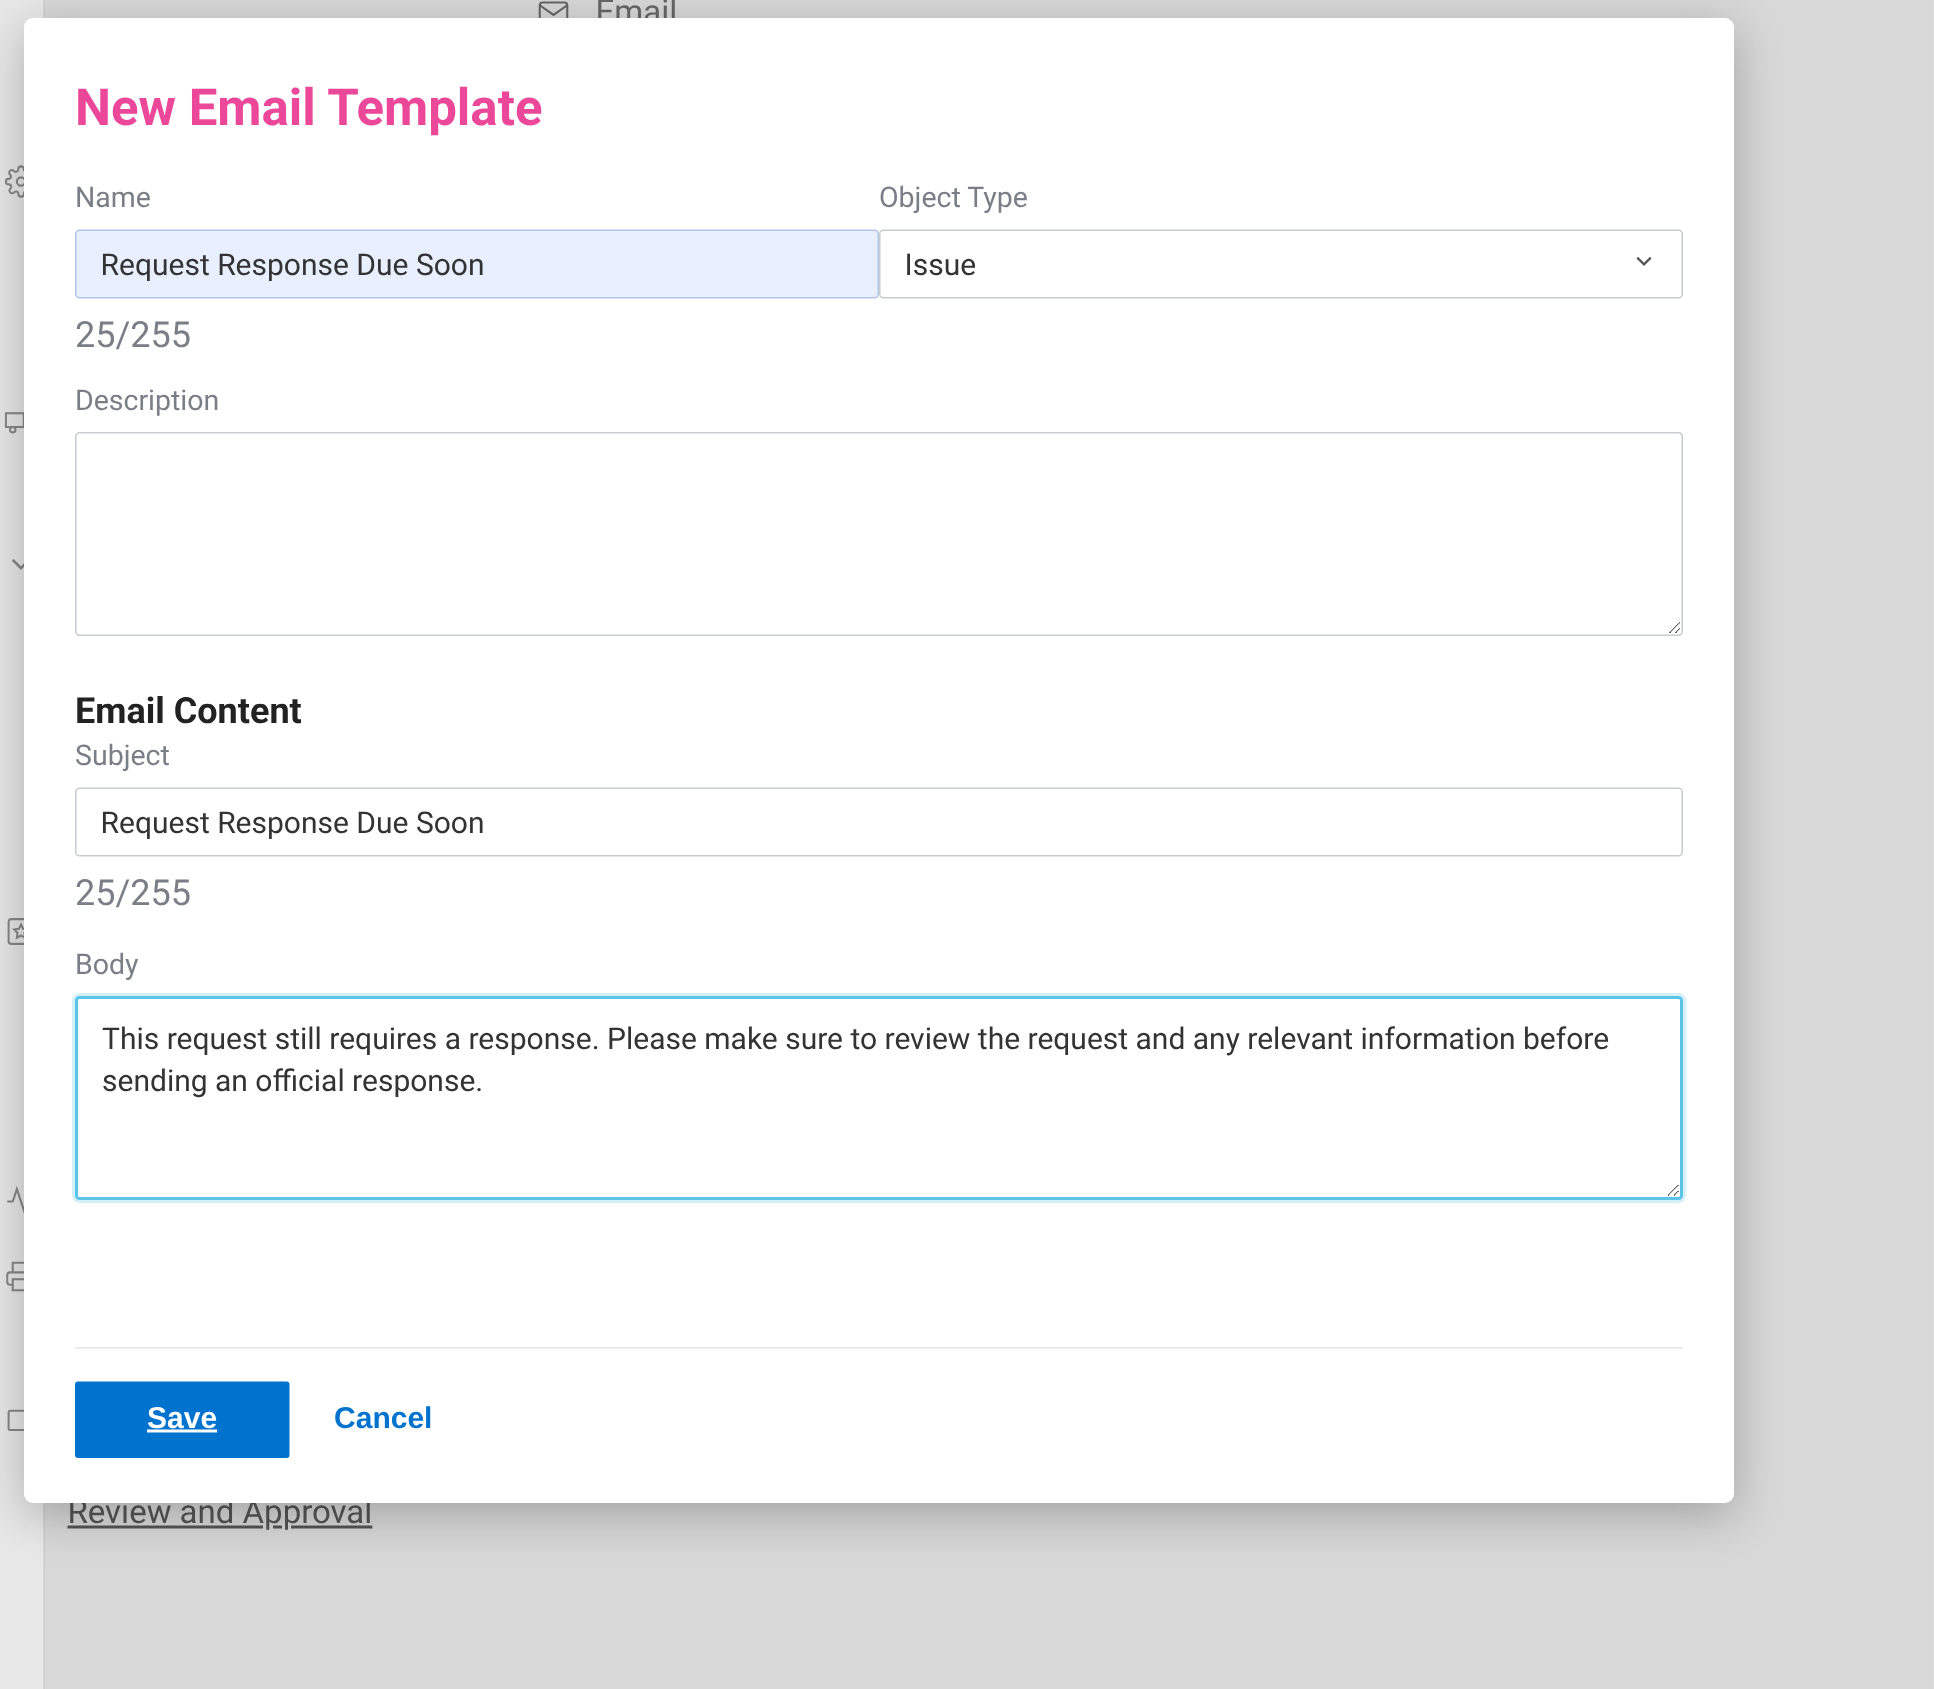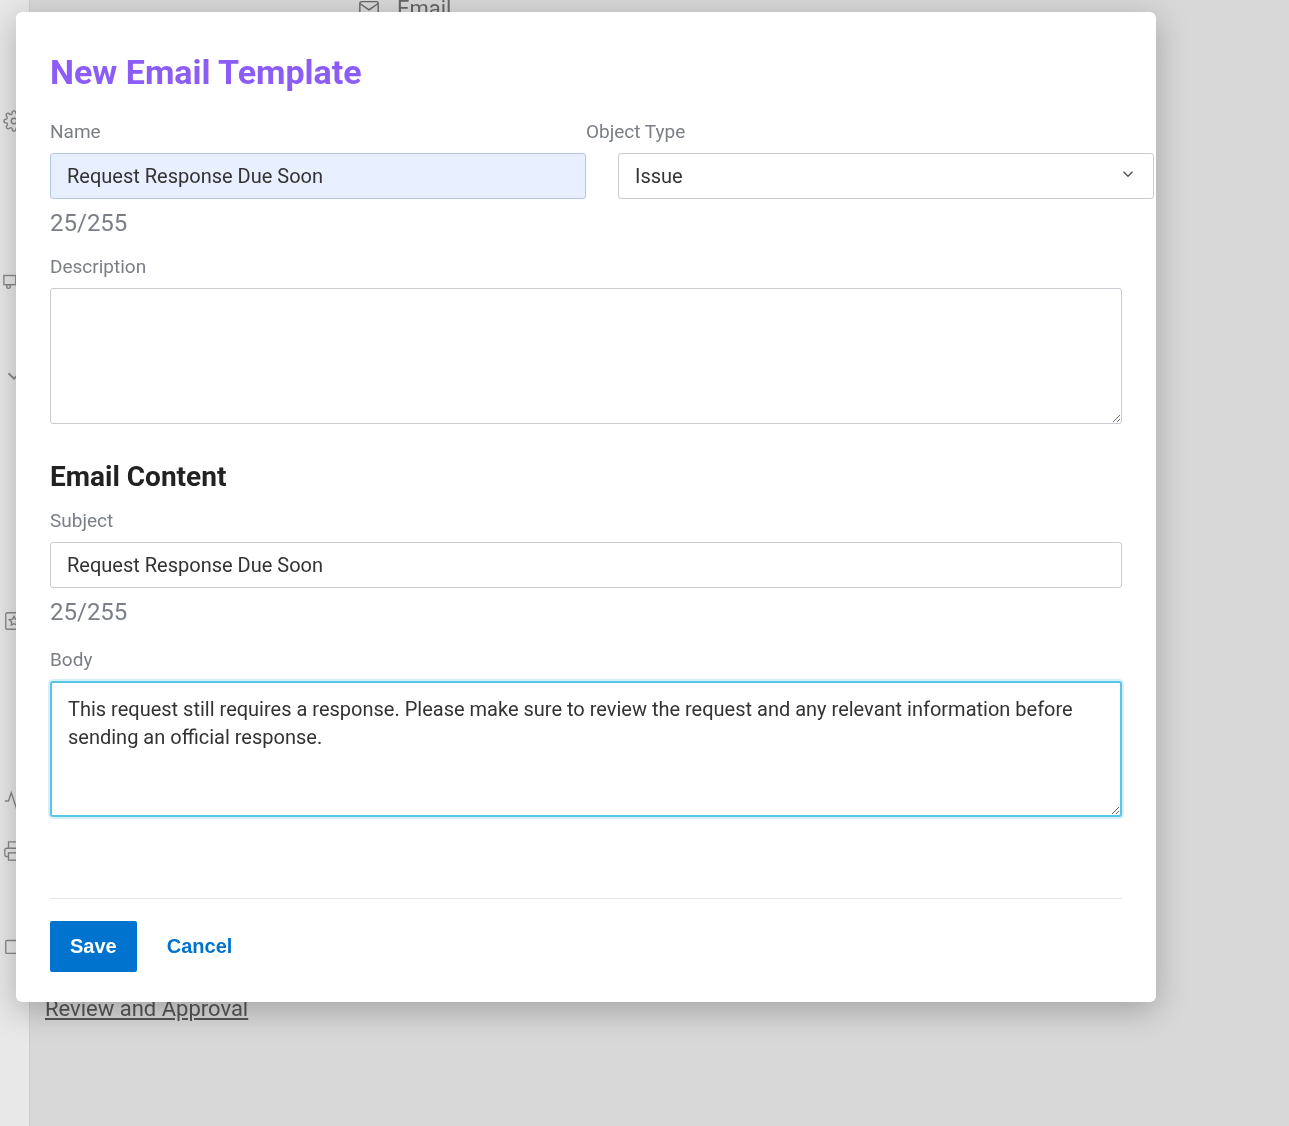--- a/index.html
+++ b/index.html
@@ -61,21 +61,21 @@
       background: #fff;
       border-radius: 6px;
       box-shadow: 0 8px 32px rgba(0,0,0,0.25);
       padding: 40px 34px 30px 34px;
       display: flex;
       flex-direction: column;
     }
     .modal-title {
       font-size: 34px;
       font-weight: 700;
-      color: #8b5cf6;
+      color: #ec4899;
       margin-bottom: 28px;
     }
     .row {
       display: flex;
       justify-content: center;
     }
     .col {
       flex: 1;
       display: flex;
       flex-direction: column;
@@ -109,21 +109,20 @@
       border: 1px solid #c8ccd0;
       border-radius: 3px;
       padding: 0 16px;
       font-size: 20px;
       color: #333;
       display: flex;
       align-items: center;
       justify-content: space-between;
       background: #fff;
       cursor: pointer;
-      margin-left: 32px;
     }
     .chevron {
       color: #555;
     }
     .counter {
       font-size: 24px;
       color: #7a7f87;
       margin-top: 10px;
     }
     .textarea-desc {
@@ -131,25 +130,25 @@
       height: 136px;
       border: 1px solid #c8ccd0;
       border-radius: 3px;
       padding: 12px 16px;
       font-size: 20px;
       color: #333;
       font-family: inherit;
       resize: both;
     }
     .section-heading {
-      font-size: 28px;
+      font-size: 24px;
       font-weight: 700;
       color: #222;
       margin-top: 22px;
-      margin-bottom: 16px;
+      margin-bottom: 4px;
     }
     .textarea-body {
       width: 100%;
       height: 136px;
       border: 2px solid #5bc5e8;
       border-radius: 3px;
       padding: 12px 16px;
       font-size: 20px;
       color: #333;
       font-family: inherit;
@@ -165,23 +164,24 @@
       display: flex;
       align-items: center;
       gap: 30px;
     }
     .btn-save {
       background: #0073cf;
       color: #fff;
       border: none;
       font-size: 20px;
       font-weight: 600;
-      padding: 14px 20px;
+      padding: 14px 48px;
       border-radius: 2px;
       cursor: pointer;
+      text-decoration: underline;
     }
     .btn-cancel {
       background: none;
       border: none;
       color: #0073cf;
       font-size: 20px;
       font-weight: 700;
       cursor: pointer;
     }
     .field-block {

